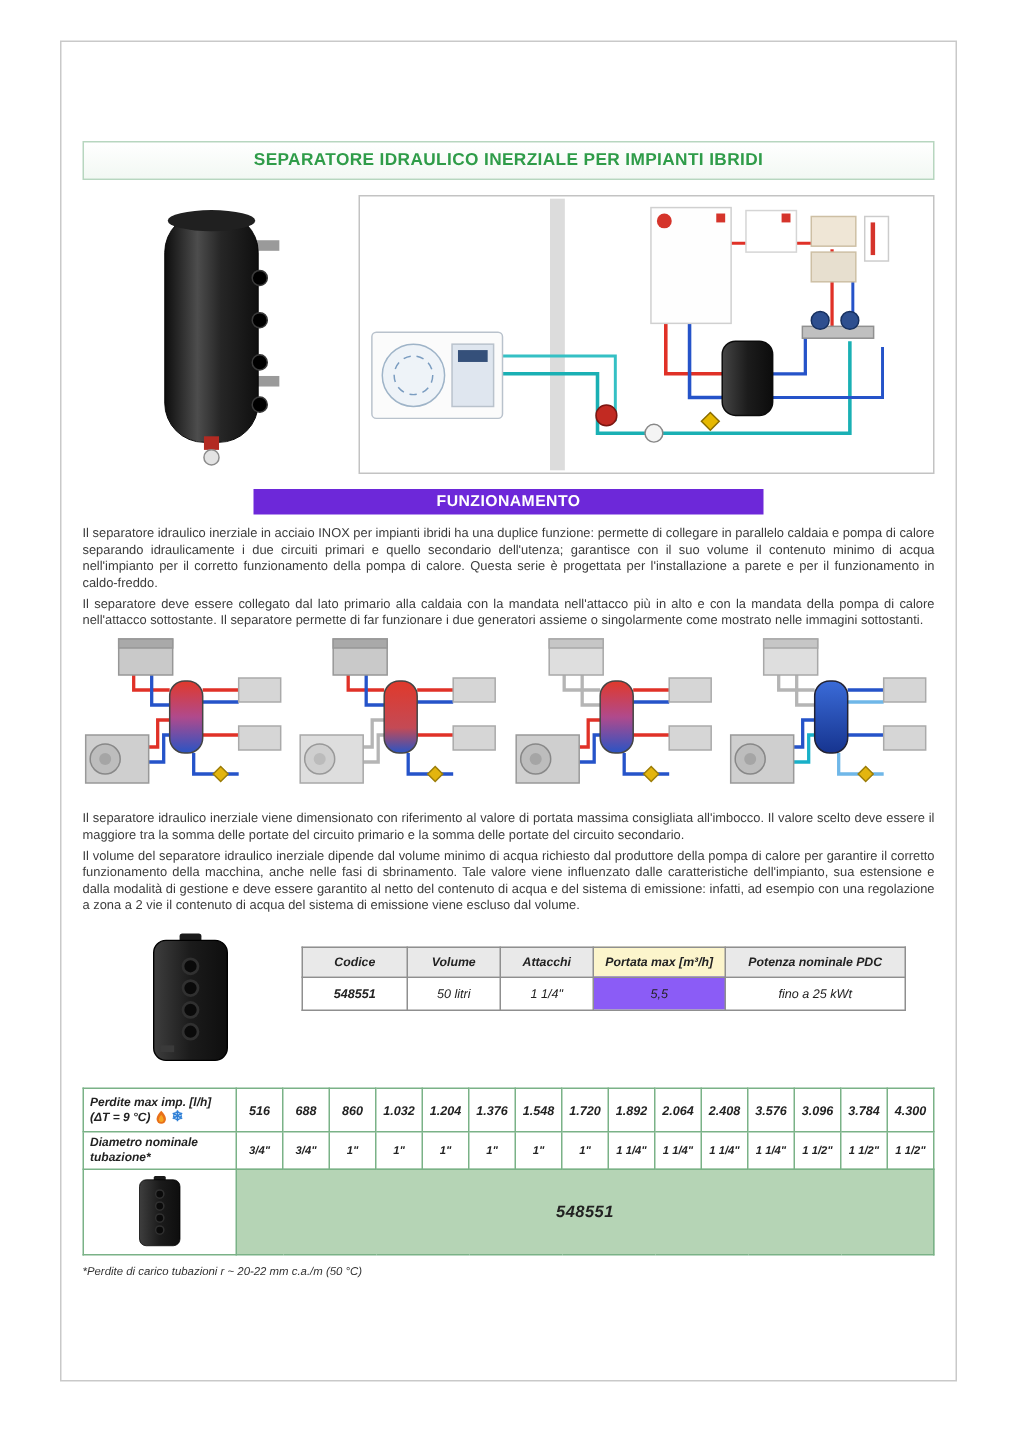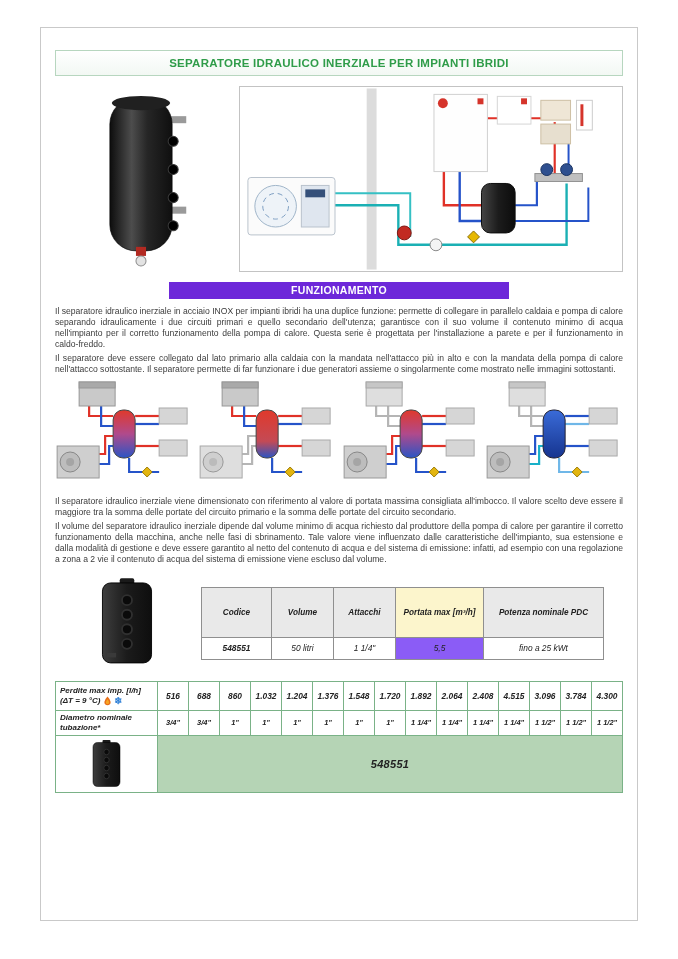--- a/index.html
+++ b/index.html
@@ -2,36 +2,36 @@
 <html><head>
 <meta charset="utf-8">
 <style>
   html,body{margin:0;padding:0;background:#fff;}
   .page{position:relative;width:678px;height:959px;background:#fff;
         font-family:"Liberation Sans", sans-serif;color:#333;overflow:hidden;}
   .frame{position:absolute;left:40px;top:27px;right:40px;bottom:38px;
          border:1px solid #c9c9c9;box-sizing:border-box;padding:22px 14px 8px;overflow:hidden;}
   .title-box{border:1px solid #b7d6bf;background:linear-gradient(#ffffff,#f2f8f3);
              color:#2f9c49;font-weight:bold;text-align:center;font-size:11.5px;
-             line-height:24px;height:24px;letter-spacing:.25px;margin-bottom:10px;}
+             line-height:24px;height:24px;letter-spacing:.25px;margin-bottom:10px;margin-top:44px;}
   .figures{display:flex;gap:8px;height:186px;margin-bottom:10px;}
   .photo-box{width:176px;height:186px;}
   .scheme-box{flex:1;border:1px solid #c3c3c3;background:#fff;}
   .gbar{background:#6d28d9;color:#fff;font-weight:bold;text-align:center;
         font-size:10.5px;line-height:17px;height:17px;width:340px;margin:0 auto 7px;
         letter-spacing:.3px;}
   .para{font-size:8.6px;line-height:10.9px;color:#3c3c3c;text-align:justify;margin:0 0 3px;}
   .modes{display:flex;gap:5px;height:106px;margin:6px 0 10px;}
   .mode{flex:1;}
   .mode svg{width:100%;height:100%;}
   .spec{display:flex;margin:8px 0 4px;align-items:flex-start;}
   .spec-img{width:100px;height:98px;margin-left:22px;flex:0 0 auto;}
   .spec-table{margin-left:24px;margin-top:14px;border-collapse:collapse;font-style:italic;}
   .spec-table th{background:#e9e9e9;border:1px solid #8f8f8f;font-size:8.2px;
-                 padding:20px 2px;font-weight:bold;color:#222;}
+                 padding:5px 2px;font-weight:bold;color:#222;}
   .spec-table td{border:1px solid #8f8f8f;font-size:8.4px;text-align:center;
                  padding:4px 2px;height:13px;color:#222;}
   .yellow-h{background:#fcf5cc !important;}
   .yellow-c{background:#8b5cf6;}
   .bold{font-weight:bold;}
   .power{width:100%;border-collapse:collapse;table-layout:fixed;margin-top:10px;}
   .power td,.power th{border:1px solid #7ab287;font-style:italic;text-align:center;
                       padding:0;color:#222;}
   .power .hrow th,.power .hrow td{background:#2f9c49;color:#fff;border-color:#54ab68;
                       font-weight:bold;}
@@ -338,21 +338,21 @@
         <td class="valcell">688</td>
         <td class="valcell">860</td>
         <td class="valcell">1.032</td>
         <td class="valcell">1.204</td>
         <td class="valcell">1.376</td>
         <td class="valcell">1.548</td>
         <td class="valcell">1.720</td>
         <td class="valcell">1.892</td>
         <td class="valcell">2.064</td>
         <td class="valcell">2.408</td>
-        <td class="valcell">4.515</td>
+        <td class="valcell">3.576</td>
         <td class="valcell">3.096</td>
         <td class="valcell">3.784</td>
         <td class="valcell">4.300</td>
       </tr>
       <tr>
         <td class="lblcell">Diametro nominale tubazione*</td>
         <td class="diacell">3/4"</td>
         <td class="diacell">3/4"</td>
         <td class="diacell">1"</td>
         <td class="diacell">1"</td>
@@ -384,15 +384,16 @@
             <circle cx="55" cy="42" r="5.5" fill="#0a0a0a" stroke="#303030" stroke-width="2"></circle>
             <circle cx="55" cy="58" r="5.5" fill="#0a0a0a" stroke="#303030" stroke-width="2"></circle>
             <circle cx="55" cy="74" r="5.5" fill="#0a0a0a" stroke="#303030" stroke-width="2"></circle>
           </svg>
         </td>
         <td class="codecell" colspan="15">548551</td>
       </tr>
     </tbody>
       </table>
 
+    <div class="footnote">*Perdite di carico tubazioni r ~ 20-22 mm c.a./m (50 °C)</div>
   </div>
 
 </div>
 
 </body></html>

